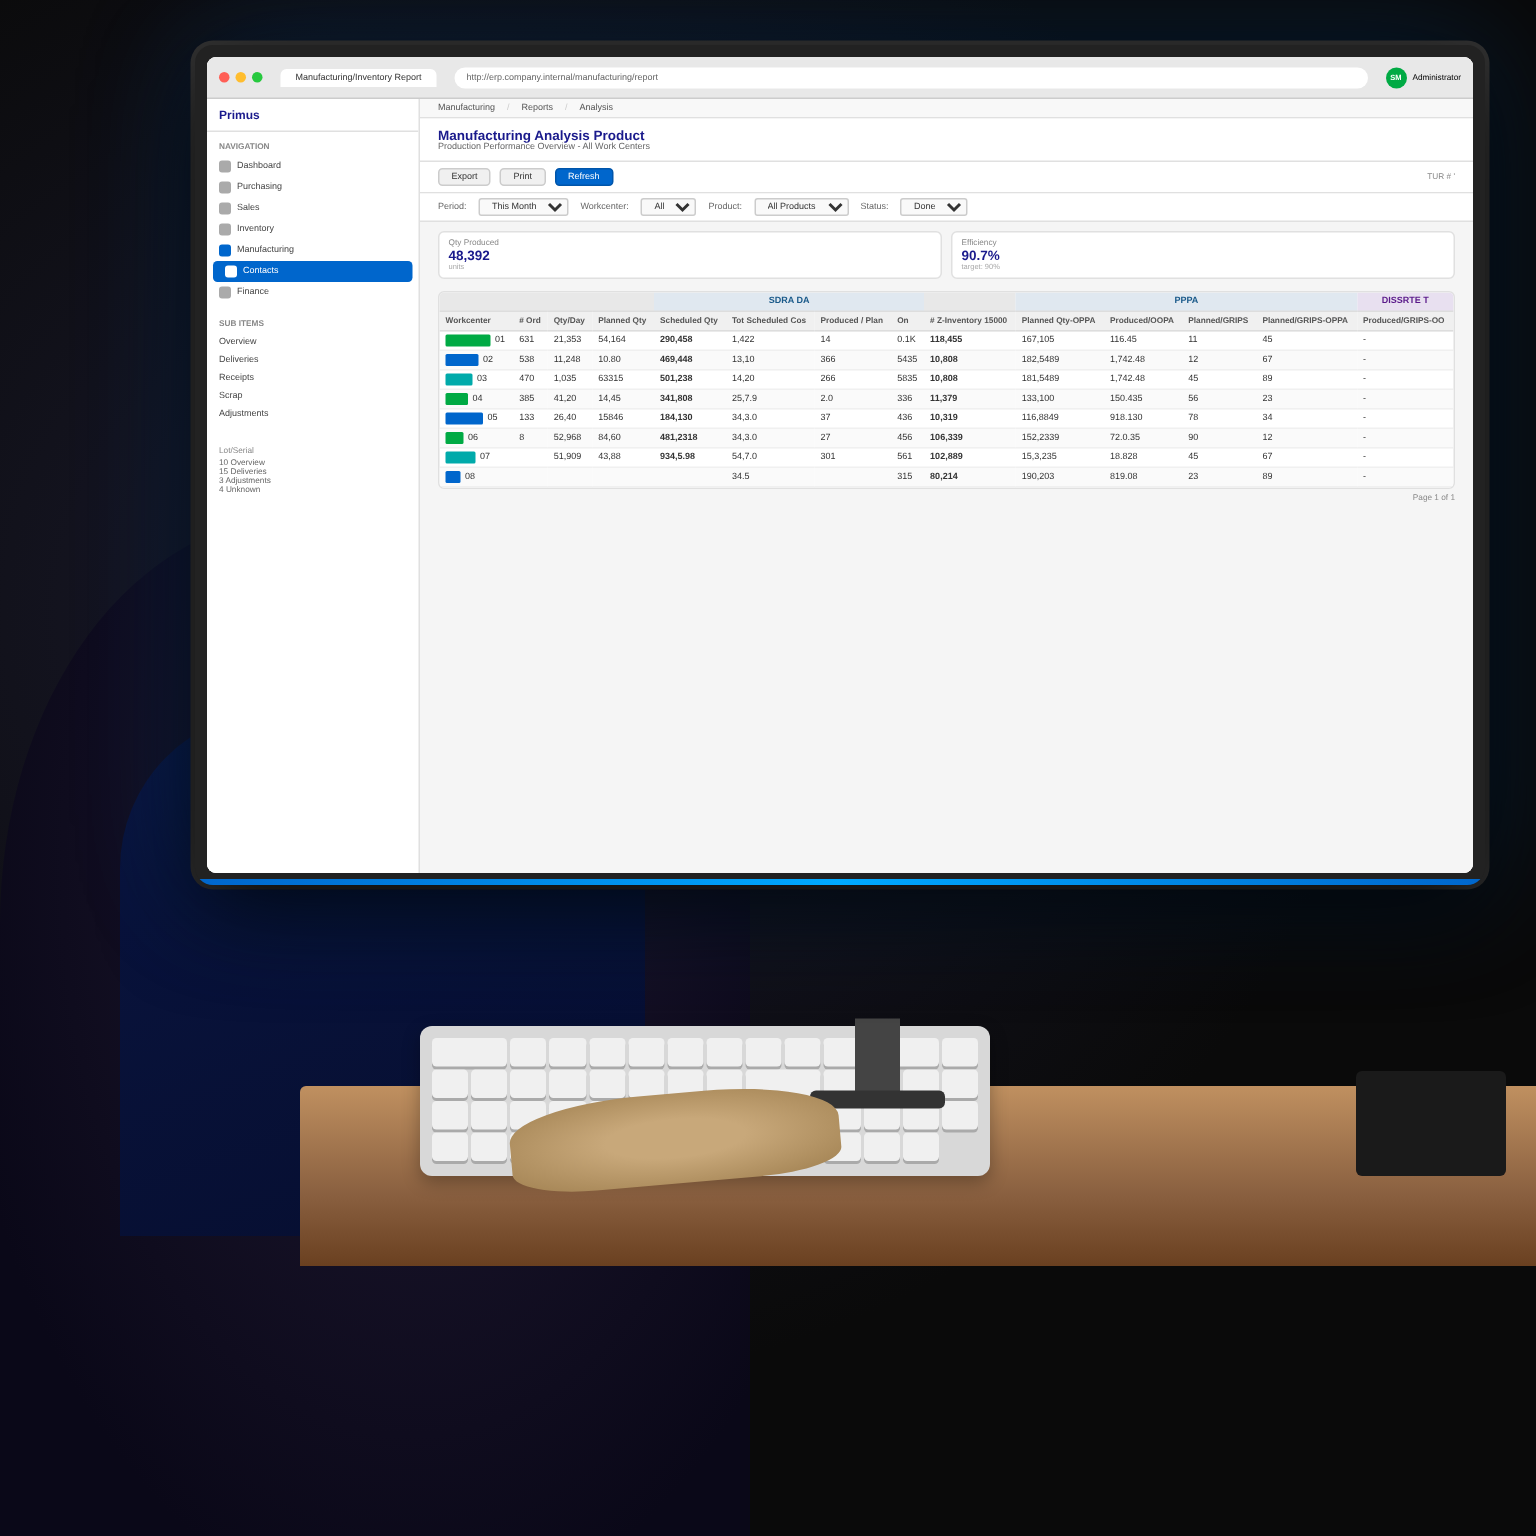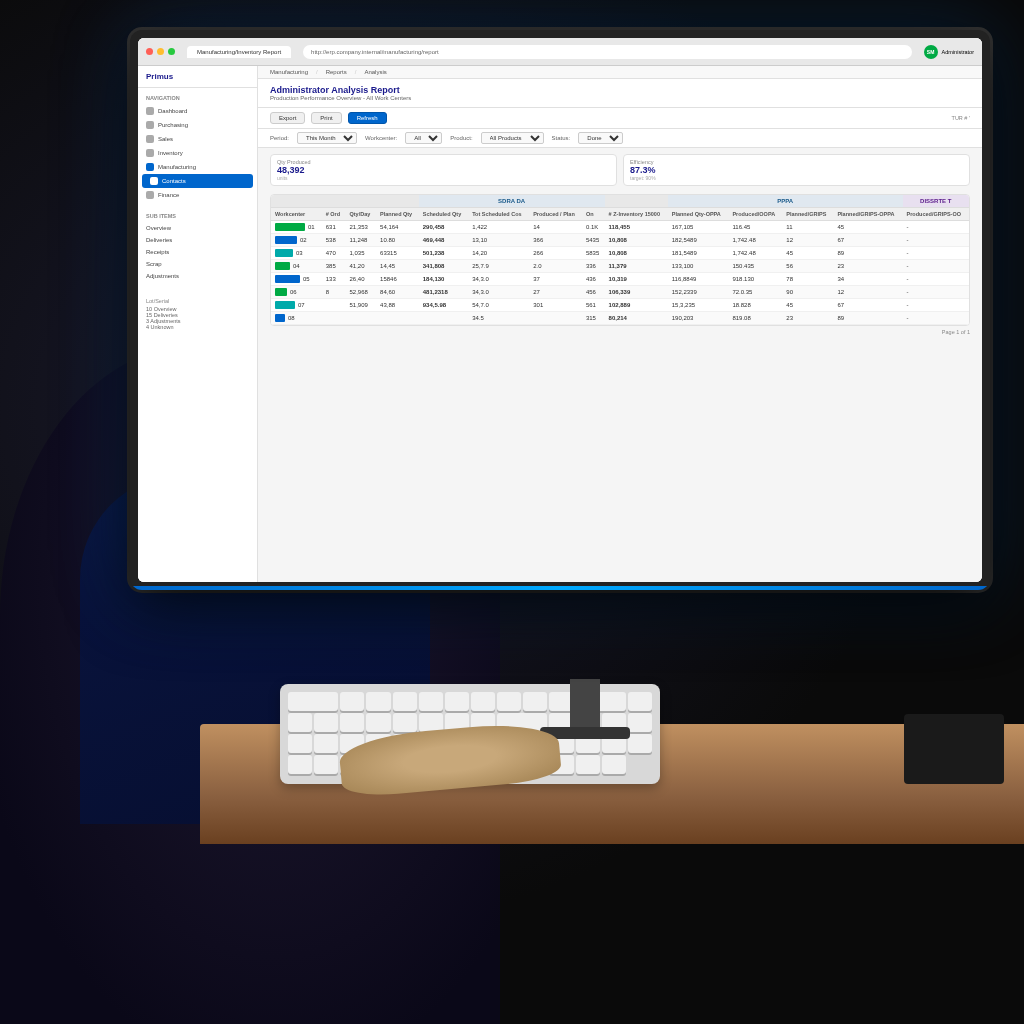--- a/index.html
+++ b/index.html
@@ -113,21 +113,21 @@
     }
 
     
     .app-layout {
       display: flex;
       height: calc(100% - 28px);
     }
 
     
     .sidebar {
-      width: 120px;
+      width: 142px;
       background: #fff;
       border-right: 1px solid #e0e0e0;
       overflow: hidden;
       flex-shrink: 0;
     }
 
     .sidebar-logo {
       padding: 6px 8px;
       font-size: 8px;
       font-weight: bold;
@@ -556,21 +556,21 @@
 
             <div class="top-nav">
               <span class="top-nav-item">Manufacturing</span>
               <span class="nav-separator">/</span>
               <span class="top-nav-item">Reports</span>
               <span class="nav-separator">/</span>
               <span class="top-nav-item">Analysis</span>
             </div>
 
             <div class="page-header">
-              <div class="page-title">Administrator Analysis Report</div>
+              <div class="page-title">Manufacturing Analysis Product</div>
               <div class="page-subtitle">Production Performance Overview - All Work Centers</div>
             </div>
 
             <div class="toolbar">
               <button class="toolbar-btn">Export</button>
               <button class="toolbar-btn">Print</button>
               <button class="toolbar-btn primary">Refresh</button>
               <div style="flex:1;"></div>
               <span style="font-size:5.5px;color:#888;">TUR # '</span>
             </div>
@@ -597,21 +597,21 @@
             <div class="data-section">
 
               <div class="summary-cards">
                 <div class="summary-card">
                   <div class="card-label">Qty Produced</div>
                   <div class="card-value">48,392</div>
                   <div class="card-sub">units</div>
                 </div>
                 <div class="summary-card">
                   <div class="card-label">Efficiency</div>
-                  <div class="card-value">87.3%</div>
+                  <div class="card-value">90.7%</div>
                   <div class="card-sub">target: 90%</div>
                 </div>
               </div>
 
               <div class="data-table-container">
                 <table class="data-table">
                   <thead>
 
                     <tr>
                       <th colspan="4" class="group-header"></th>

